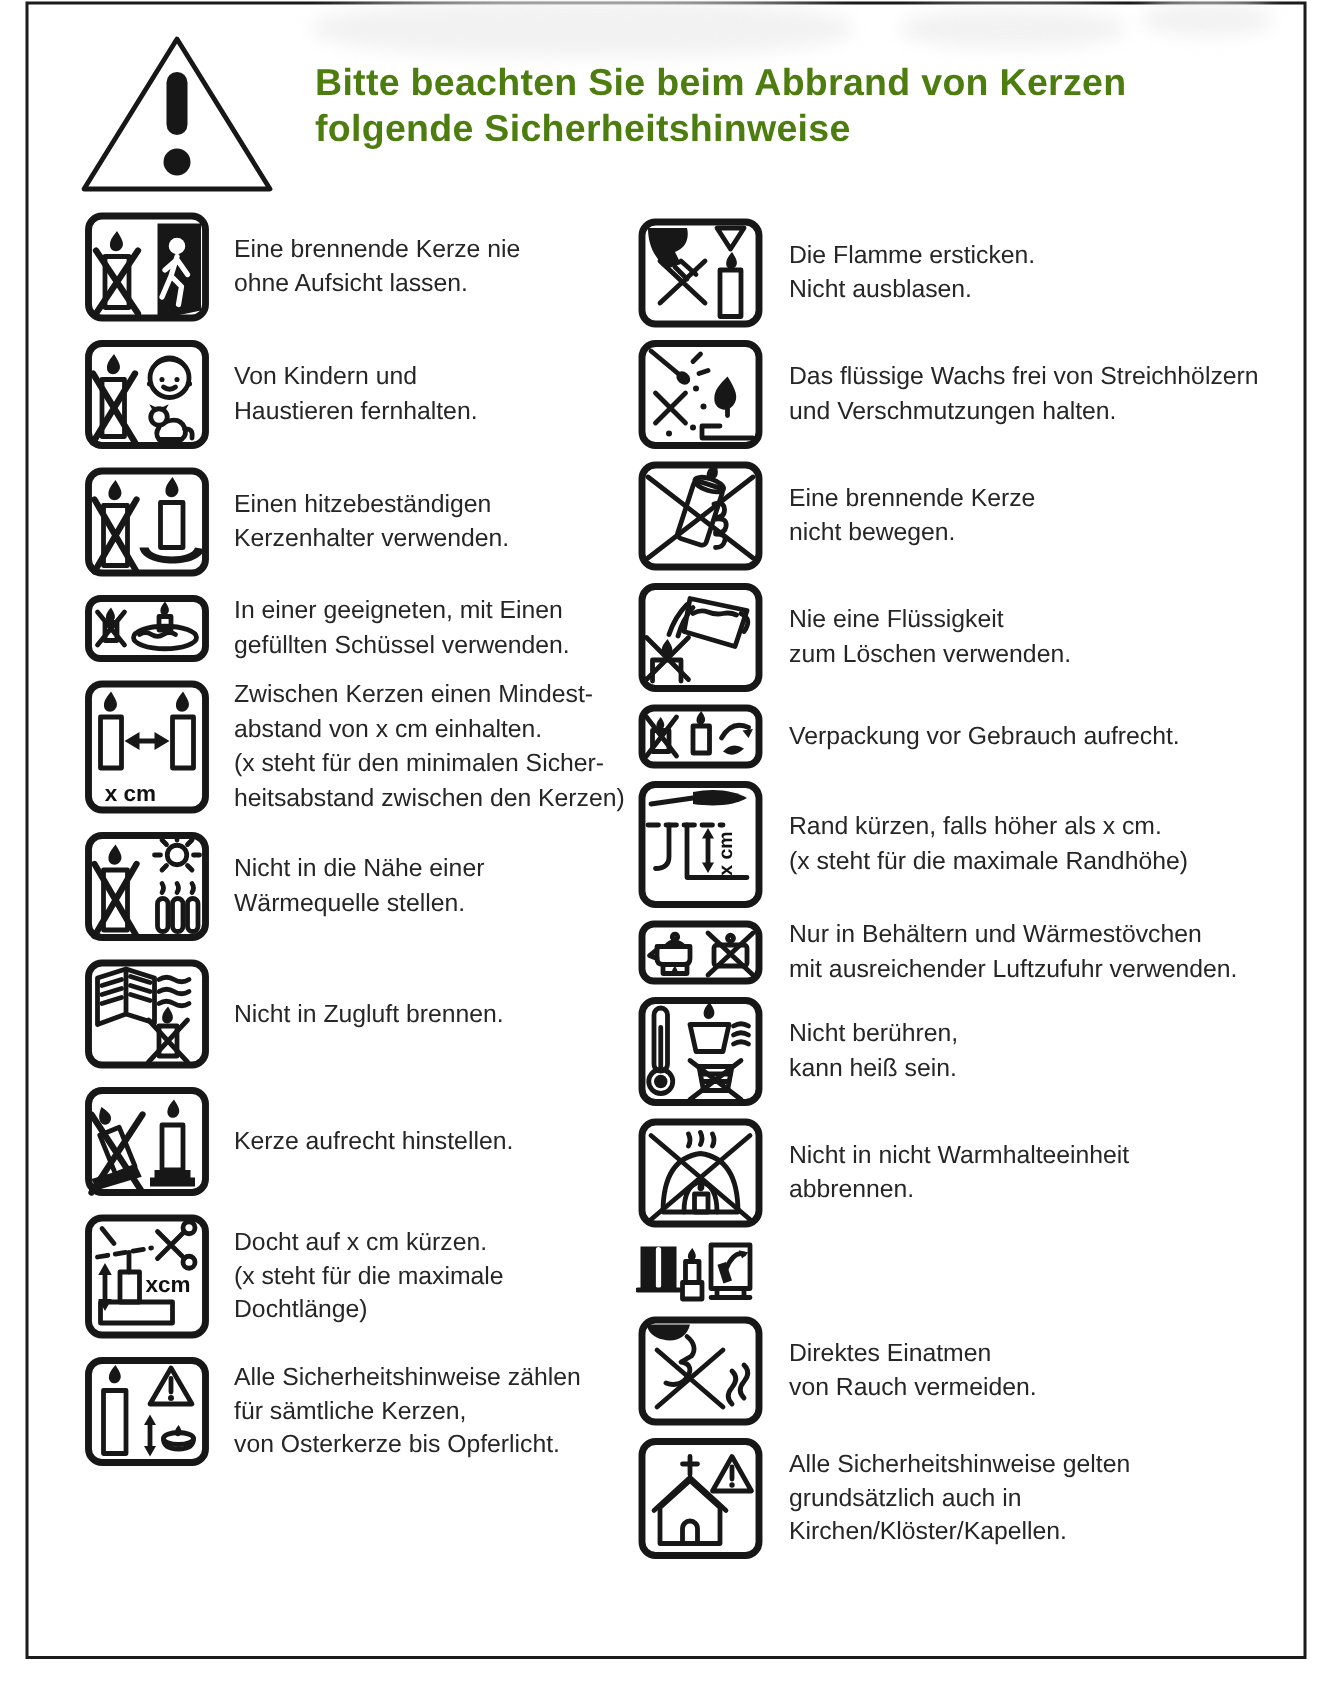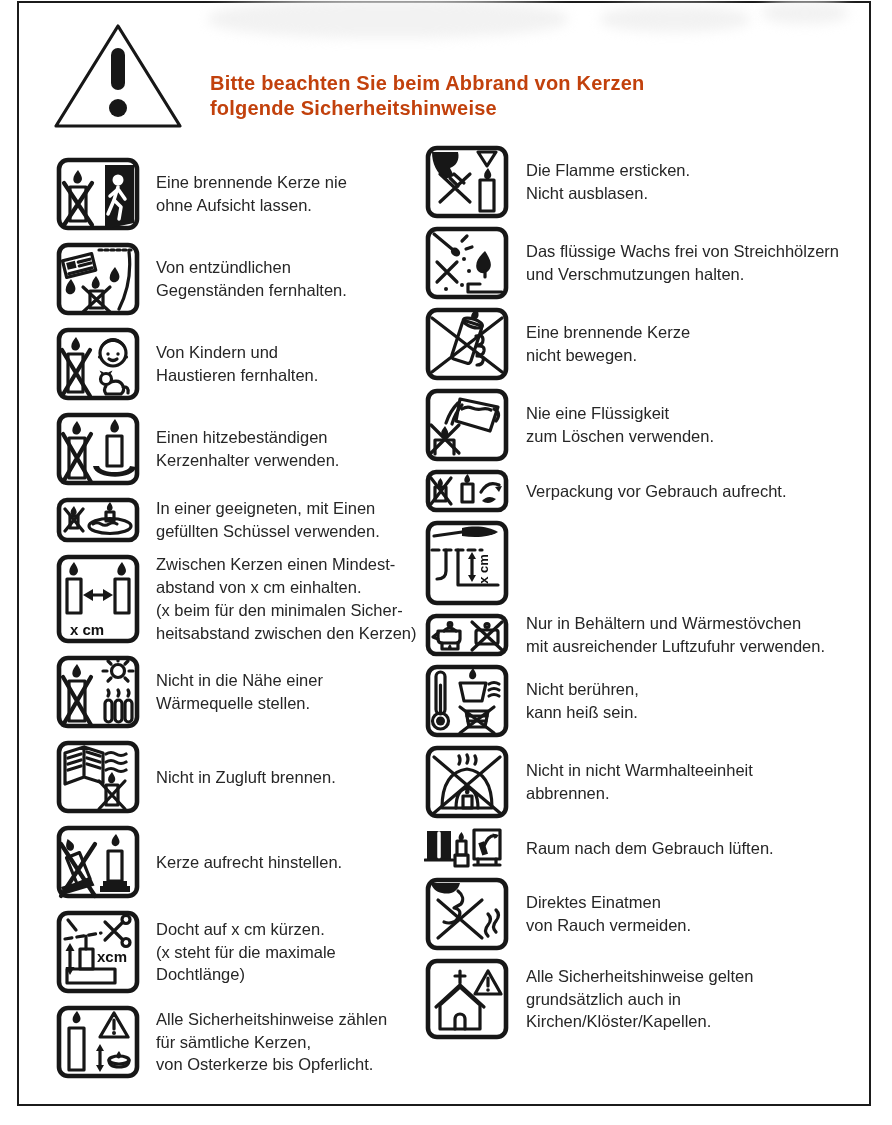--- a/index.html
+++ b/index.html
@@ -8,25 +8,25 @@
     width:892px;height:1125px;position:relative;background:#ffffff;
     font-family:"Liberation Sans", sans-serif;color:#1d1d1d;overflow:hidden;
   }
   .page-border{
     position:absolute;left:17px;top:1px;width:854px;height:1105px;
     border:2px solid #1b1b1b;box-sizing:border-box;background:#ffffff;
   }
   .smudge{position:absolute;background:#f2f2f2;border-radius:45%;filter:blur(6px);}
   .header-triangle{position:absolute;left:50px;top:20px;}
   .header-title{
-    position:absolute;left:210px;top:71px;font-size:20px;font-weight:bold;
-    line-height:1.25;white-space:pre-line;color:#c2410c;letter-spacing:.2px;
+    position:absolute;left:210px;top:40px;font-size:25px;font-weight:bold;
+    line-height:1.25;white-space:pre-line;color:#4d7c0f;letter-spacing:.2px;
   }
   .col{position:absolute;display:flex;flex-direction:column;}
-  #left-col{left:54px;top:156px;width:372px;gap:9px;}
+  #left-col{left:54px;top:140px;width:372px;gap:9px;}
   #right-col{left:424px;top:144px;width:448px;gap:5px;}
   .row{display:flex;align-items:center;gap:14px;}
   #right-col .row{gap:16px;}
   .icon-cell{flex:0 0 88px;display:flex;justify-content:center;align-items:center;}
   #right-col .icon-cell{flex:0 0 86px;}
   .item-text{font-size:16.5px;line-height:1.38;white-space:pre-line;color:#262626;}
   svg.picto{display:block;}
   .s{fill:none;stroke:#171717;stroke-width:3.2;stroke-linecap:round;stroke-linejoin:round;}
   .sb{stroke-width:4.6;}
   .sx{stroke-width:4.2;}
@@ -64,41 +64,20 @@
     <path class="s sx" d="M9 27 L37 69 M37 27 L9 69"></path>
   </svg>
       </div>
       <div class="item-text">Eine brennende Kerze nie
 ohne Aufsicht lassen.</div>
     </div>
     <div class="row">
       <div class="icon-cell">
         <svg class="picto" width="86" height="76" viewBox="0 0 86 76">
     <rect class="s sb" x="4" y="4" width="78" height="68" rx="9"></rect>
-    <g transform="rotate(-14 24 24)">
-      <rect class="s" x="9" y="16" width="30" height="17" stroke-width="2.6"></rect>
-      <rect class="f" x="12" y="19" width="9" height="7"></rect>
-      <path class="s" d="M24 21 h12 M24 25 h12 M12 30 h24" stroke-width="1.8"></path>
-    </g>
-    <path class="s" d="M44 9 h32" stroke-width="5" stroke-dasharray="3 3"></path>
-    <path class="s" d="M74 11 C76 28 74 48 64 68" stroke-width="2.8"></path>
-    <path class="f" d="M60 26 c4 6 6 10 3 13.5 c-3.2 3.5 -8.5 1.3 -8.3 -3 c0.1 -4 2.6 -7 5.3 -10.5z"></path>
-    <path class="f" d="M16 38 c4 6 6 10 3 13.5 c-3.2 3.5 -8.5 1.3 -8.3 -3 c0.1 -4 2.6 -7 5.3 -10.5z"></path>
-    <path class="f" d="M41 35 c3.5 5 5 8.5 2.5 11.3 c-2.7 2.9 -6.9 1.1 -6.8 -2.6 c0.1 -3.3 2 -5.6 4.3 -8.7z"></path>
-    <rect class="s" x="35" y="50" width="13" height="17" stroke-width="2.8"></rect>
-    <path class="s" d="M28 46 L55 71 M55 46 L28 71" stroke-width="3.6"></path>
-  </svg>
-      </div>
-      <div class="item-text">Von entzündlichen
-Gegenständen fernhalten.</div>
-    </div>
-    <div class="row">
-      <div class="icon-cell">
-        <svg class="picto" width="86" height="76" viewBox="0 0 86 76">
-    <rect class="s sb" x="4" y="4" width="78" height="68" rx="9"></rect>
     <path class="f" d="M21 11 c3.5 5.5 5.5 9 2.6 12 c-2.9 3 -7.4 1.2 -7.3 -2.8 c0.1 -3.6 2.3 -6 4.7 -9.2z"></path>
     <rect class="s" x="13" y="28" width="15" height="38"></rect>
     <path class="s sx" d="M7 24 L35 70 M35 24 L7 70"></path>
     <circle class="s" cx="58" cy="27" r="13" stroke-width="2.8"></circle>
     <path class="f" d="M45 25 a13 13 0 0 1 26 0 c-4 -7 -9 -9 -13 -9 c-4 0 -9 2 -13 9z"></path>
     <circle class="f" cx="53" cy="28" r="1.7"></circle>
           <circle class="f" cx="63" cy="28" r="1.7"></circle>
     <path class="s" d="M54 33 q4 3 8 0" stroke-width="2"></path>
     <circle class="f" cx="44.5" cy="31" r="1.6"></circle>
           <circle class="f" cx="71.5" cy="31" r="1.6"></circle>
@@ -151,21 +130,21 @@
     <rect class="s" x="12" y="26" width="14" height="34"></rect>
     <path class="f" d="M67 9 c3.5 5.5 5.5 9 2.6 12 c-2.9 3 -7.4 1.2 -7.3 -2.8 c0.1 -3.6 2.3 -6 4.7 -9.2z"></path>
     <rect class="s" x="60" y="26" width="14" height="34"></rect>
     <path class="s" d="M36 42 H50" stroke-width="3.4"></path>
     <path class="f" d="M28 42 l10 -6 v12 z M58 42 l-10 -6 v12 z"></path>
     <text class="lbl" x="32" y="82" text-anchor="middle">x cm</text>
   </svg>
       </div>
       <div class="item-text">Zwischen Kerzen einen Mindest-
 abstand von x cm einhalten.
-(x beim für den minimalen Sicher-
+(x steht für den minimalen Sicher-
 heitsabstand zwischen den Kerzen)</div>
     </div>
     <div class="row">
       <div class="icon-cell">
         <svg class="picto" width="86" height="76" viewBox="0 0 86 76">
     <rect class="s sb" x="4" y="4" width="78" height="68" rx="9"></rect>
     <path class="f" d="M22 10 c3.5 5.5 5.5 9 2.6 12 c-2.9 3 -7.4 1.2 -7.3 -2.8 c0.1 -3.6 2.3 -6 4.7 -9.2z"></path>
     <rect class="s" x="14" y="27" width="16" height="40"></rect>
     <path class="s sx" d="M8 23 L36 71 M36 23 L8 71"></path>
     <circle class="s" cx="63" cy="17" r="6.5" stroke-width="2.6"></circle>
@@ -349,20 +328,22 @@
     <path class="s" d="M10 17 L38 13" stroke-width="3.6"></path>
     <path class="f" d="M38 9 C52 6 66 8 74 13 C66 18 52 19 38 17 Z"></path>
     <path class="s" d="M8 31 h50" stroke-width="2.4" stroke-dasharray="7 5"></path>
     <path class="s" d="M22 31 V52 q0 8 -9 8" stroke-width="3.8"></path>
     <path class="s" d="M34 31 V66 H74" stroke-width="3.4"></path>
     <path class="s" d="M48 38 V58" stroke-width="2.8"></path>
     <path class="f" d="M48 33 l-4 7 h8z M48 63 l-4 -7 h8z"></path>
     <text class="lbl" x="64" y="50" text-anchor="middle" transform="rotate(-90 64 50)" style="font-size:13px">x cm</text>
   </svg>
       </div>
+      <div class="item-text">Rand kürzen, falls höher als x cm.
+(x steht für die maximale Randhöhe)</div>
     </div>
     <div class="row">
       <div class="icon-cell">
         <svg class="picto" width="86" height="46" viewBox="0 0 86 46">
     <rect class="s sb" x="4" y="4" width="78" height="38" rx="8"></rect>
     <g class="s" stroke-width="2.4">
       <path d="M14 19 h22 v8 q0 4 -4 4 h-14 q-4 0 -4 -4 z"></path>
       <path d="M14 21 l-5 4 5 2"></path>
       <path d="M20 19 q5 -6 12 0"></path>
       <circle cx="26" cy="12.5" r="1.8"></circle>
@@ -420,21 +401,20 @@
     <rect class="s" x="33" y="16" width="9" height="14" stroke-width="2.2"></rect>
     <path class="f" d="M37.5 7 c2.2 3.4 3.2 5.5 1.6 7.4 c-1.7 1.9 -4.6 0.7 -4.5 -1.7 c0 -2.2 1.3 -3.7 2.9 -5.7z"></path>
     <path class="s" d="M31 30 h13 v11 h-13z" stroke-width="2"></path>
     <rect class="s" x="50" y="5" width="26" height="29" stroke-width="2.8"></rect>
     <rect class="f" x="56" y="17" width="6" height="13" transform="rotate(-18 59 23)"></rect>
     <path class="s" d="M60 21 Q65 9 72 11" stroke-width="2.2"></path>
     <path class="f" d="M75 10 l-6.5 -1.5 2.2 5.5z"></path>
     <path class="s" d="M50 40 h26 M54 34 v6 M72 34 v6" stroke-width="2"></path>
   </svg>
       </div>
-      <div class="item-text">Raum nach dem Gebrauch lüften.</div>
     </div>
     <div class="row">
       <div class="icon-cell">
         <svg class="picto" width="86" height="76" viewBox="0 0 86 76">
     <rect class="s sb" x="4" y="4" width="78" height="68" rx="9"></rect>
     <path class="f" d="M7 7 H36 C34 16 26 19 18 17 C12 16 8 12 7 7 Z"></path>
     <path class="s" d="M34 15 c5 4 6 9 3 13 l-7 4 c7 1 7 6 4 10 c-3 5 -9 6 -14 4" stroke-width="2.8"></path>
     <path class="s" d="M14 24 L58 62 M58 24 L14 62" stroke-width="5"></path>
     <path class="s" d="M64 38 q5 5 0 11 t0 11 M72 34 q5 5 0 11 t0 11" stroke-width="2.6"></path>
   </svg>

